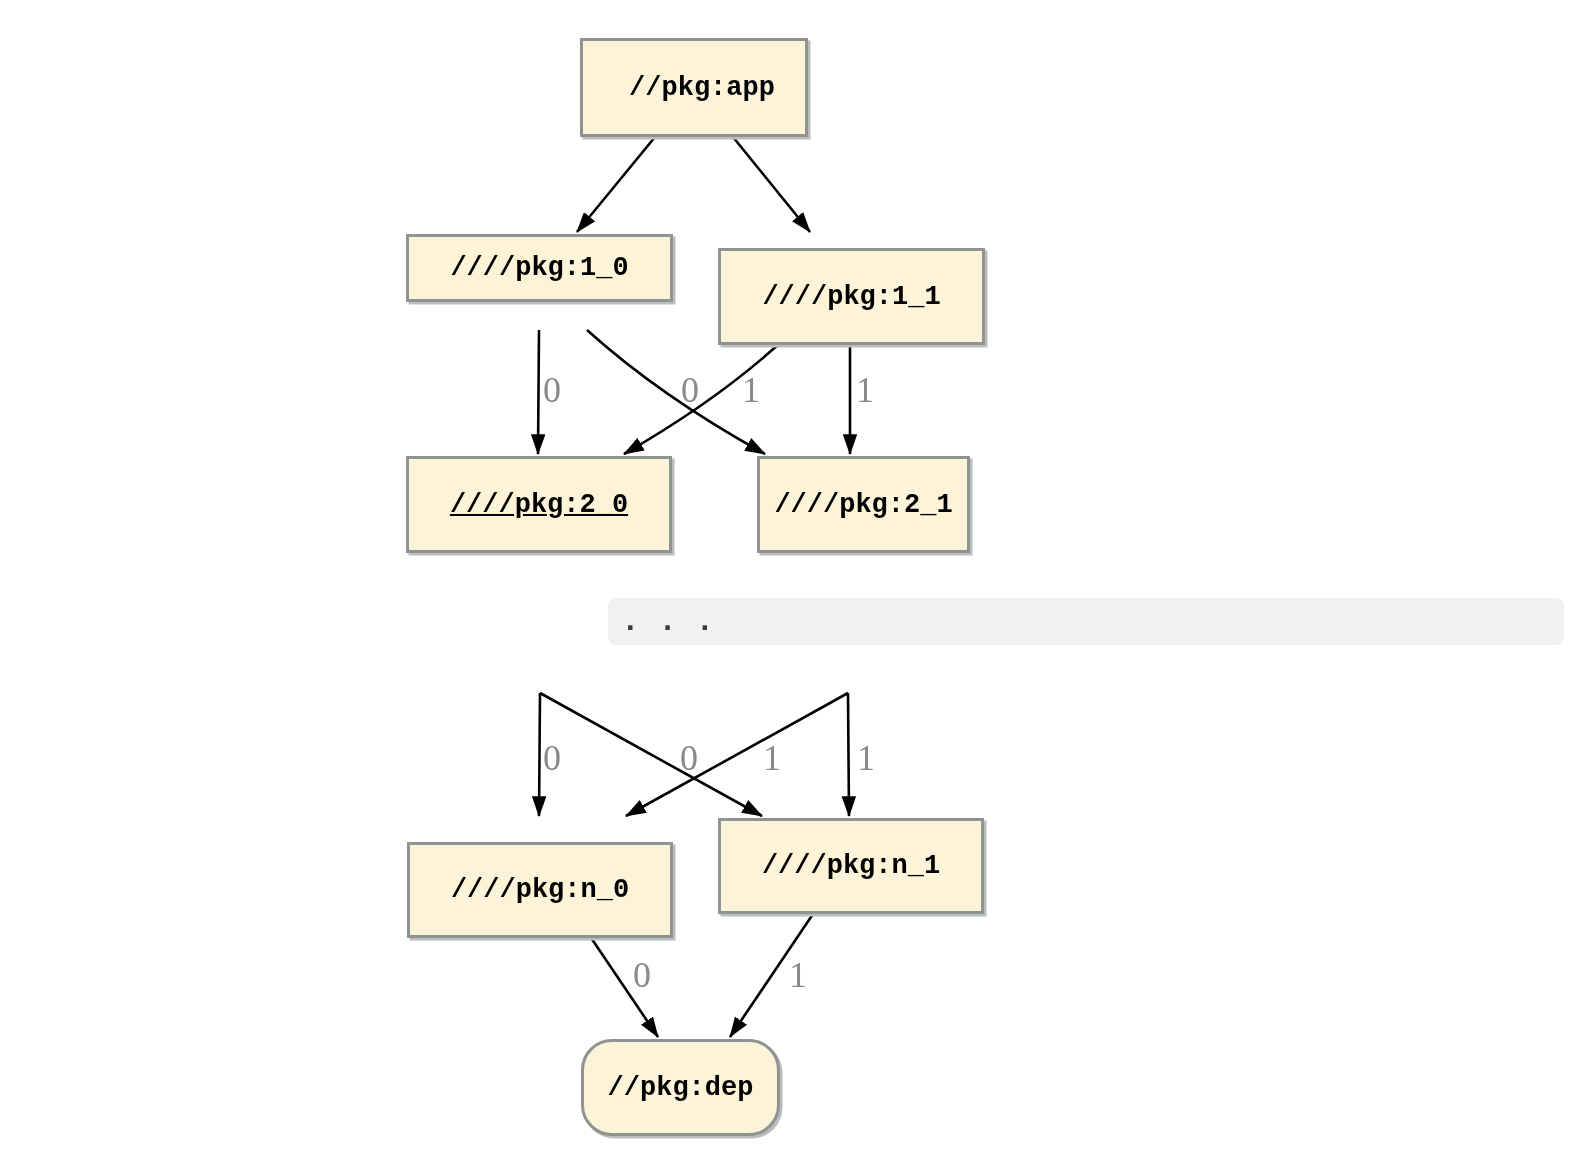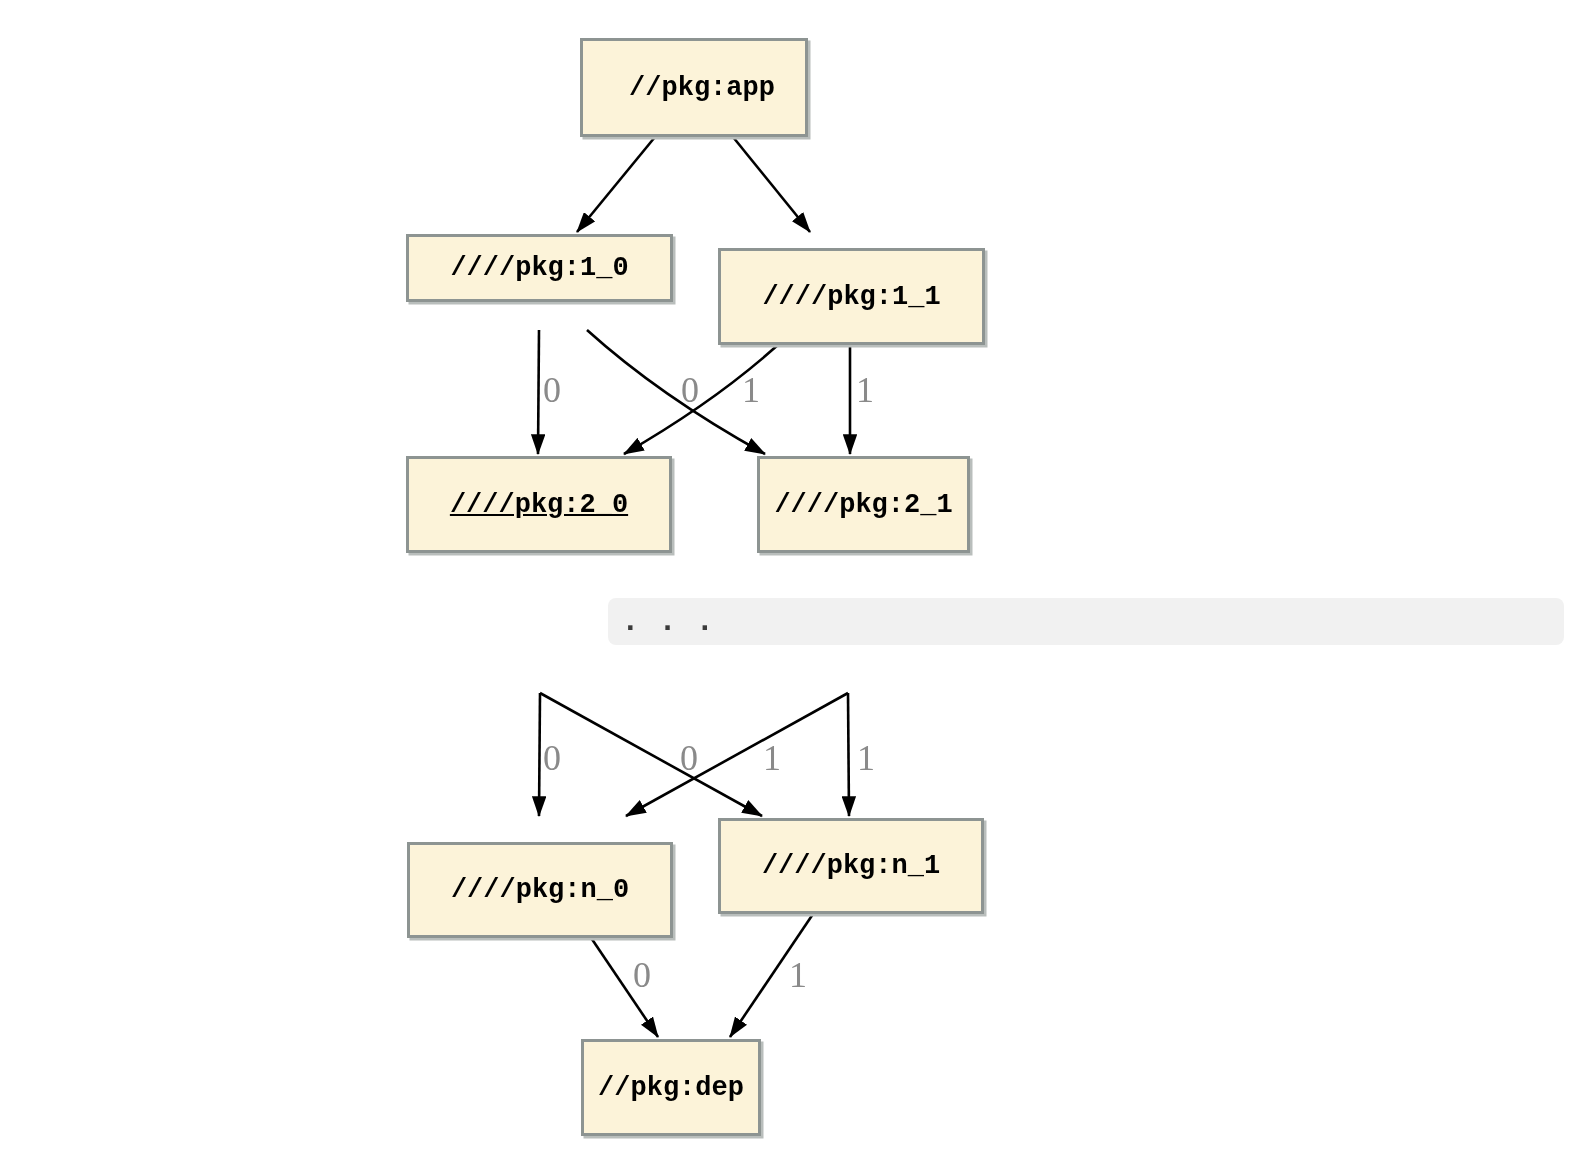--- a/index.html
+++ b/index.html
@@ -50,21 +50,21 @@
     color: #000000;
     white-space: pre;
   }
   .node-app  { left: 580px; top: 38px;   width: 228px; height: 99px; padding-left: 16px; }
   .node-1-0  { left: 406px; top: 234px;  width: 267px; height: 68px; }
   .node-1-1  { left: 718px; top: 234px;  width: 267px; height: 97px; margin-top: 14px; }
   .node-2-0  { left: 406px; top: 456px;  width: 266px; height: 97px; text-decoration: underline; }
   .node-2-1  { left: 757px; top: 456px;  width: 213px; height: 97px; }
   .node-n-0  { left: 407px; top: 818px;  width: 266px; height: 96px; margin-top: 24px; }
   .node-n-1  { left: 718px; top: 818px;  width: 266px; height: 96px; text-align: center; }
-  .node-dep  { left: 581px; top: 1039px; width: 180px; height: 97px; }
+  .node-dep  { left: 581px; top: 1039px; width: 199px; height: 97px; border-radius: 31px; }
   .ellipsis-band {
     position: absolute;
     left: 608px;
     top: 598px;
     width: 956px;
     height: 47px;
     background: #f1f1f1;
     border-radius: 8px;
     display: flex;
     align-items: center;

